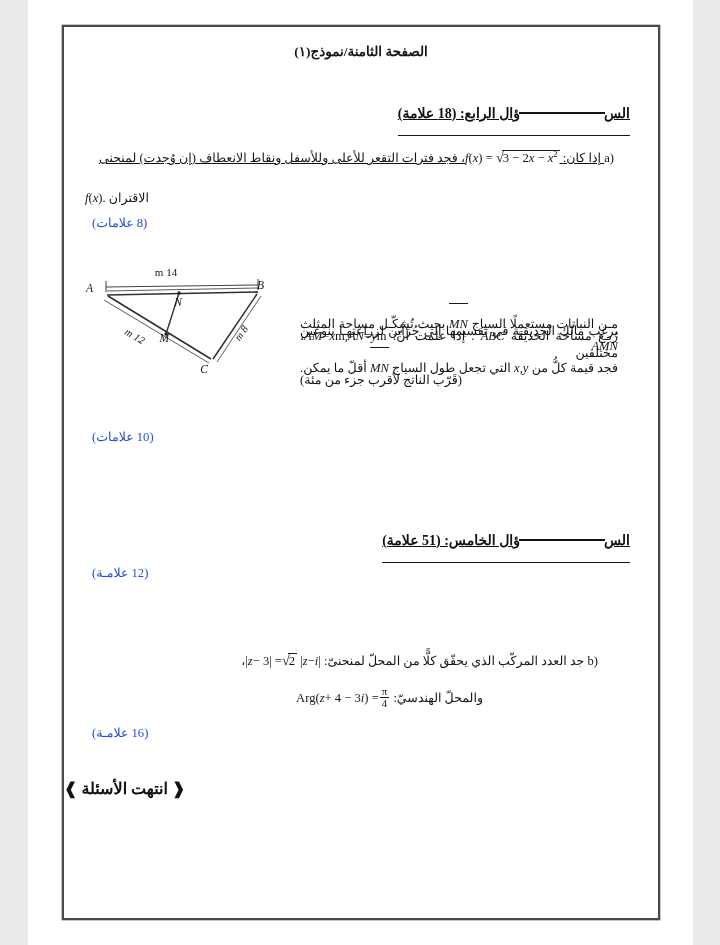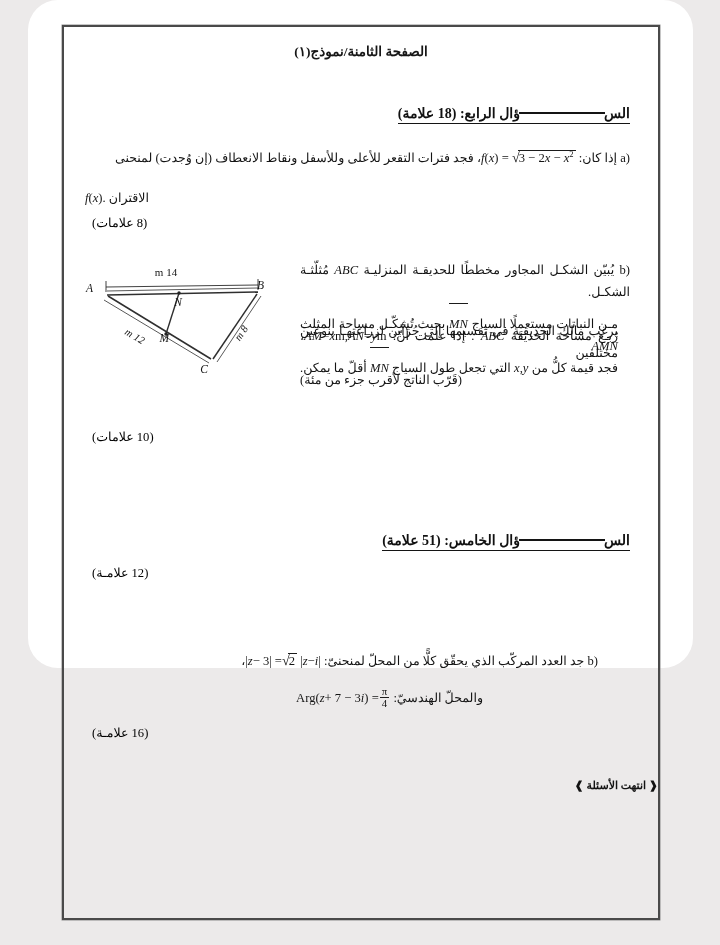--- a/index.html
+++ b/index.html
@@ -15,23 +15,22 @@
     overflow: hidden;
     position: relative;
   }
 
   
   .sheet {
     position: absolute;
     left: 28px;
     top: 0;
     width: 665px;
-    height: 668px;
+    height: 945px;
     background: #ffffff;
-    border-radius: 30px;
   }
 
   
   .frame {
     position: absolute;
     left: 34px;          
     top: 25px;
     width: 598px;
     height: 895px;
     border: 2px solid #4a4a4a;
@@ -82,21 +81,22 @@
     position: absolute;
     font-weight: bold;
     font-size: 14px;
     color: #111;
     white-space: nowrap;
     direction: rtl;
   }
   .q-heading .hd-inner {
     display: inline-block;
     border-bottom: 1.6px solid #141414;
-    padding-bottom: 1px;
+    padding-bottom: 13px;
+    text-decoration: underline;
   }
   .kashida {
     display: inline-block;
     width: 86px;
     height: 0;
     border-bottom: 2.2px solid #141414;
     vertical-align: 4px;
     margin: 0 -1px;
   }
   .q4-heading { top: 78px; right: 28px; }
@@ -109,21 +109,21 @@
     line-height: 1.75;
     color: #141414;
     direction: rtl;
     text-align: justify;
     text-align-last: justify;
   }
 
   .marks {
     position: absolute;
     font-size: 12.6px;
-    color: #000000;
+    color: #1d4ed8;
     direction: rtl;
     white-space: nowrap;
   }
 
   .latin {
     direction: ltr;
     display: inline-block;
     unicode-bidi: isolate;
   }
 
@@ -179,22 +179,22 @@
     height: 115px;
   }
   .figure svg { display: block; }
 
   
   .closing {
     position: absolute;
     top: 752px;
     left: 0;
     right: 0;
-    text-align: right;
-    font-size: 11px;
+    text-align: left;
+    font-size: 16px;
     font-weight: bold;
     color: #121212;
     direction: rtl;
   }
 
   .eq-line {
     position: absolute;
     font-size: 12.6px;
     color: #141414;
     direction: rtl;
@@ -209,21 +209,21 @@
     <div class="page-inner">
 
       <div class="page-header ar">الصفحة الثامنة/نموذج(١)</div>
 
       <div class="q-heading q4-heading ar">
         <span class="hd-inner">
           <span>الس</span><span class="kashida"></span><span>ؤال الرابع: (18 علامة)</span>
         </span>
       </div>
 
-      <div class="blk ar" style="top:118px; right:28px; width:545px; text-align-last:right;">
+      <div class="blk ar" style="top:118px; right:44px; width:545px; text-align-last:right;text-decoration:underline;">
         <span class="latin">a)</span>
         <span>إذا كان:</span>
         <span class="latin"><span class="mathit">f</span><span class="mathup">(</span><span class="mathit">x</span><span class="mathup">)&nbsp;=&nbsp;</span><span class="sqrt"><span class="radical">√</span><span class="rad-body"><span class="mathup">3&nbsp;−&nbsp;</span><span class="mathup">2</span><span class="mathit">x</span><span class="mathup">&nbsp;−&nbsp;</span><span class="mathit">x</span><sup class="exp">2</sup></span></span></span><span>، فجد فترات التقعر للأعلى وللأسفل ونقاط الانعطاف (إن وُجدت) لمنحنى</span>
       </div>
 
       <div class="blk ar" style="top:160px; right:28px; width:545px; text-align-last:left;">
         <span>الاقتران</span>
         <span class="latin"><span class="mathit">f</span><span class="mathup">(</span><span class="mathit">x</span><span class="mathup">)</span><span class="mathup">.</span></span>
       </div>
 
@@ -265,24 +265,20 @@
           <text x="130" y="114" font-family="Liberation Serif, serif" font-style="italic" font-size="11.5" fill="#151515">C</text>
           <text x="104" y="47" font-family="Liberation Serif, serif" font-style="italic" font-size="11.5" fill="#151515">N</text>
           <text x="91" y="83" font-family="Liberation Serif, serif" font-style="italic" font-size="11.5" fill="#151515">M</text>
 
           <text x="88" y="17" font-family="Liberation Serif, serif" font-size="11" fill="#151515" text-anchor="middle">14 m</text>
           <text x="55" y="80" font-family="Liberation Serif, serif" font-style="italic" font-size="10.5" fill="#151515" text-anchor="middle" transform="rotate(31 55 80)">12 m</text>
           <text x="166" y="76" font-family="Liberation Serif, serif" font-style="italic" font-size="10.5" fill="#151515" text-anchor="middle" transform="rotate(-56 166 76)">8 m</text>
         </svg>
       </div>
 
-      <div class="blk ar" style="top:232px; right:28px; width:330px;">
-        <span class="latin">b)</span>
-        <span>يُبيّن الشكـل المجاور مخططًا للحديقـة المنزليـة <span class="mathit">ABC</span> مُثلّثـة الشكـل.</span>
-      </div>
 
       <div class="blk ar" style="top:254px; right:40px; width:318px;margin-top:39px;">يرغب مالك الحديقـة في تقسيمها إلى جُزأين لزراعتهـا بنوعين مختلفين</div>
 
       <div class="blk ar" style="top:276px; right:40px; width:318px;">
         مـن النباتات مستعملًا السياج <span class="seg">MN</span> بحيث تُشكّـل مساحة المثلث <span class="mathit">AMN</span>
       </div>
 
       <div class="blk ar" style="top:298px; right:40px; width:318px;margin-left:20px;">
         رُبـع مساحة الحديقَة <span class="mathit">ABC</span> . إذا علمت أنّ: <span class="latin"><span class="mathit">AM</span><span class="mathup"> = </span><span class="mathit">x</span><span class="mathup"> m, </span><span class="mathit">AN</span><span class="mathup"> = </span><span class="mathit">y</span><span class="mathup"> m</span></span>،
       </div>
@@ -305,21 +301,21 @@
       <div class="marks ar" style="top:538px; left:28px;">(12 علامـة)</div>
 
       <div class="eq-line ar" style="top:625px; right:60px;">
         <span class="latin">b)</span>
         <span>جد العدد المركّب الذي يحقّق كلًّا من المحلّ لمنحنىّ:</span>
         <span class="latin"><span class="mathup">|</span><span class="mathit">z</span><span class="mathup"> − 3| = </span><span class="sqrt"><span class="radical">√</span><span class="rad-body"><span class="mathup">2</span></span></span><span class="mathup">&nbsp;|</span><span class="mathit">z</span><span class="mathup"> − </span><span class="mathit">i</span><span class="mathup">|</span></span>،
       </div>
 
       <div class="eq-line ar" style="top:660px; right:175px;">
         <span>والمحلّ الهندسيّ:</span>
-        <span class="latin"><span class="mathup">Arg(</span><span class="mathit">z</span><span class="mathup"> + 7 − 3</span><span class="mathit">i</span><span class="mathup">) = </span><span class="frac"><span class="num">π</span><span class="den">4</span></span></span>
+        <span class="latin"><span class="mathup">Arg(</span><span class="mathit">z</span><span class="mathup"> + 4 − 3</span><span class="mathit">i</span><span class="mathup">) = </span><span class="frac"><span class="num">π</span><span class="den">4</span></span></span>
       </div>
 
       <div class="marks ar" style="top:698px; left:28px;">(16 علامـة)</div>
 
       <div class="closing ar">❰ انتهت الأسئلة ❱</div>
 
     </div>
   </div>
 </div>
 

